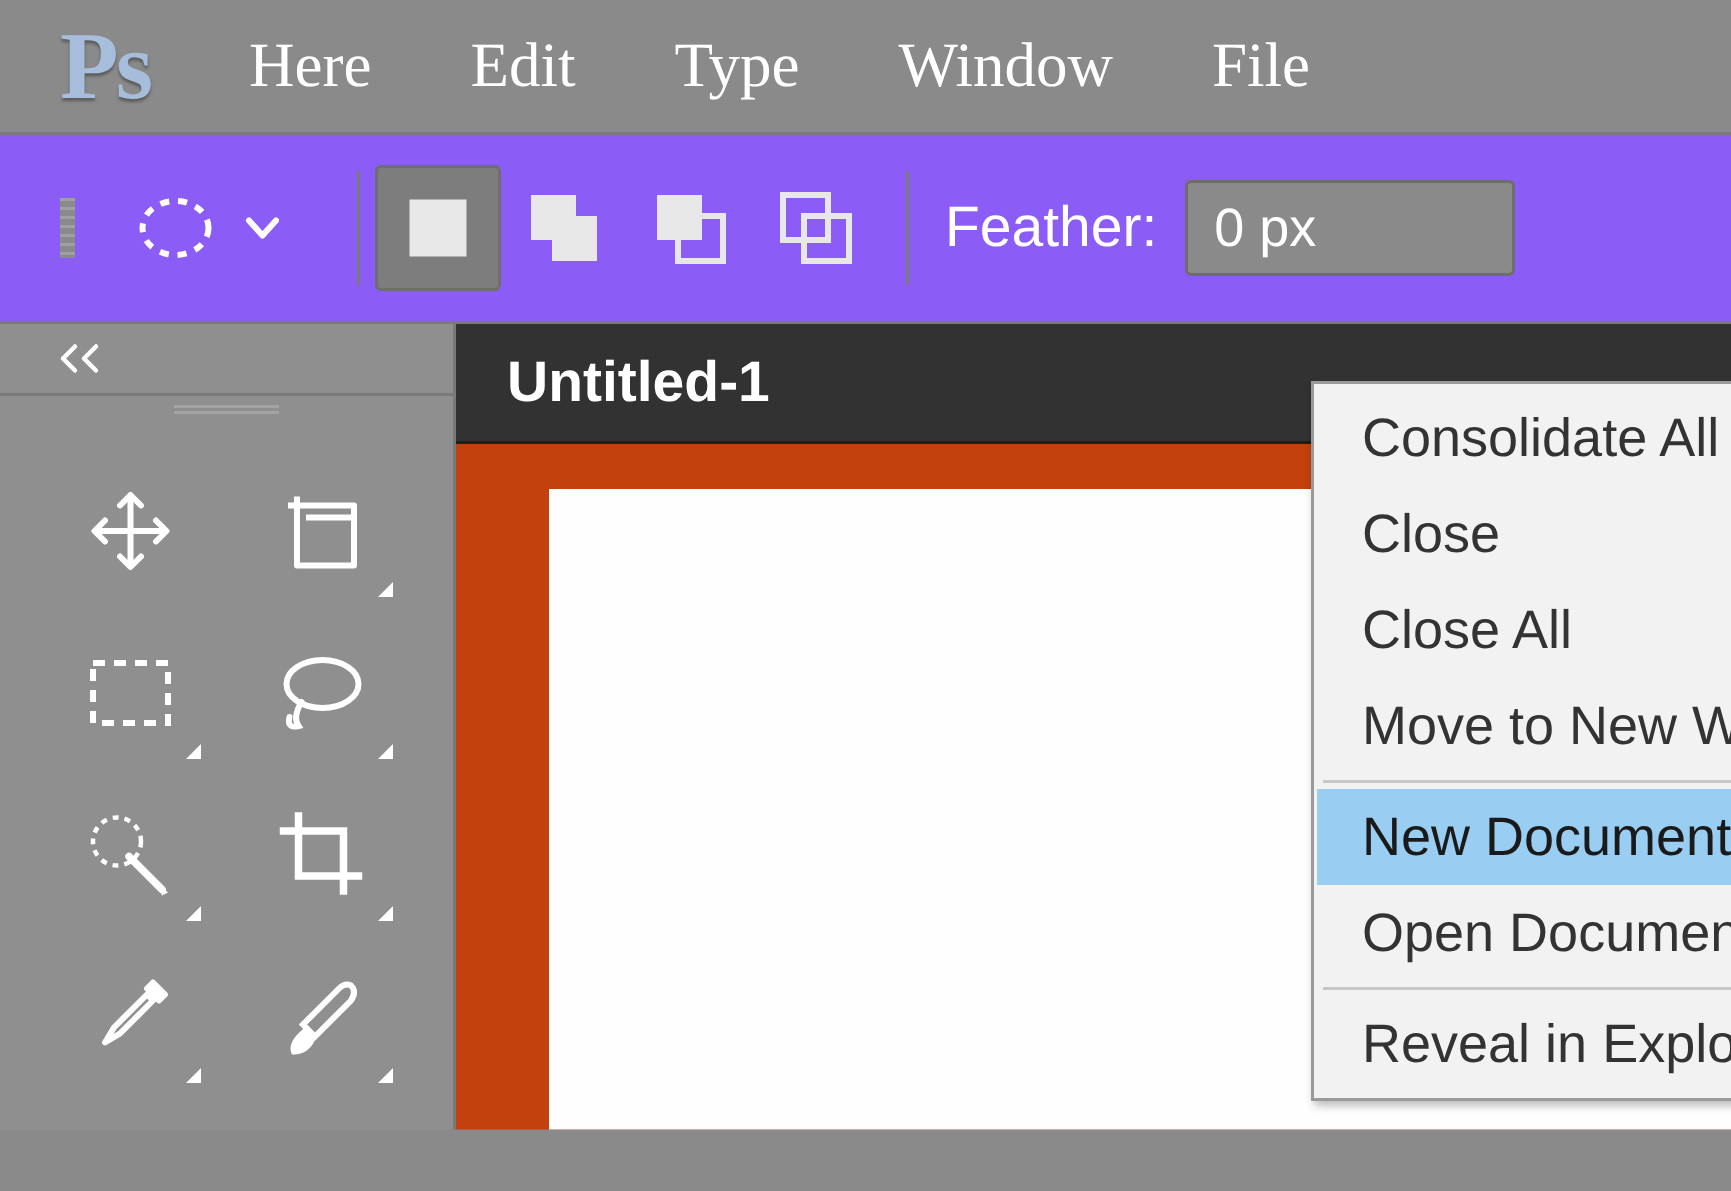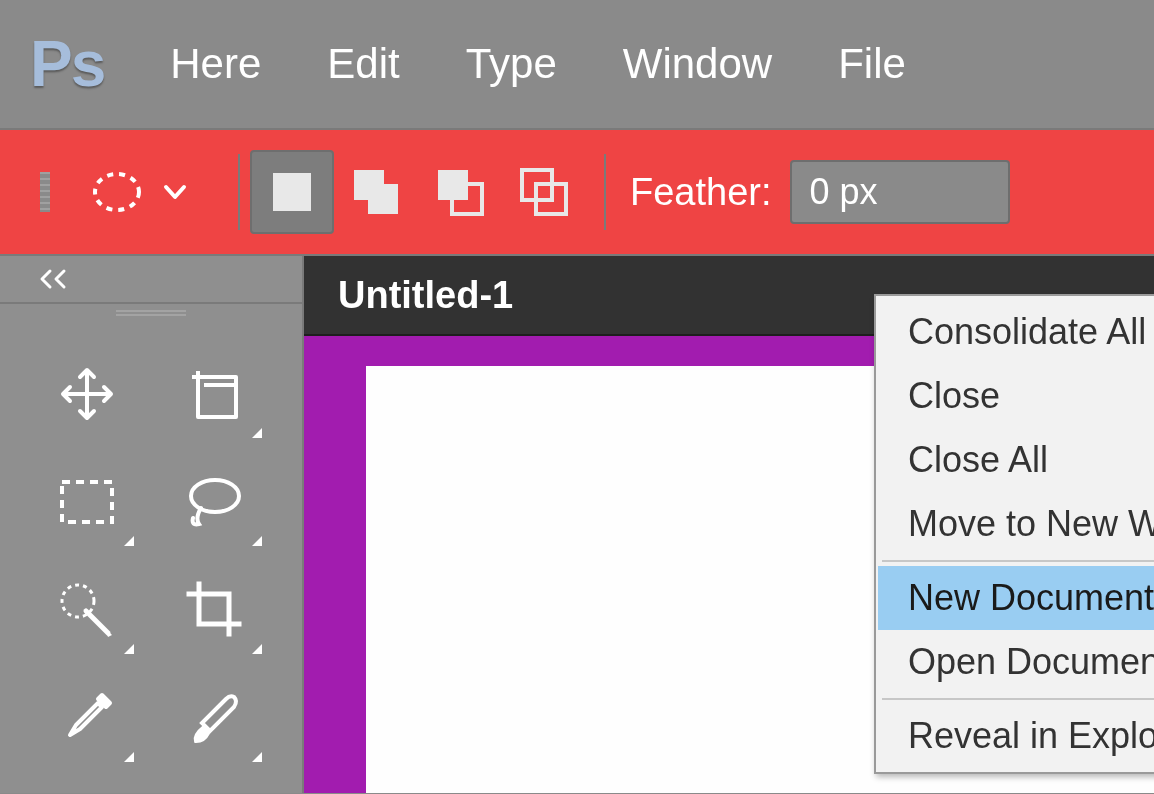--- a/index.html
+++ b/index.html
@@ -8,26 +8,27 @@
     width: 1154px;
     height: 794px;
     overflow: hidden;
     font-family: "Segoe UI", "Helvetica Neue", Arial, sans-serif;
     background: #8a8a8a;
     color: #ffffff;
     user-select: none;
   }
   
   .menu-bar {
-    height: 128px;
+    height: 88px;
     background: #8a8a8a;
     display: flex;
     align-items: center;
-    padding-left: 30px;
-    box-sizing: border-box;
+    padding-left: 40px;
+    box-sizing: border-box;
+    font-family: Liberation Serif, serif;
   }
   .ps-logo {
     font-weight: 700;
     font-size: 64px;
     letter-spacing: -2px;
     color: #a6bddb;
     text-shadow: 0 2px 2px rgba(0,0,0,.35);
     margin-right: 66px;
     line-height: 1;
   }
@@ -36,21 +37,21 @@
     font-weight: 300;
     color: #ffffff;
     margin-right: 66px;
     cursor: pointer;
   }
   
   .options-bar {
     height: 128px;
     border-top: 2px solid #7a7a7a;
     border-bottom: 2px solid #7a7a7a;
-    background: #ef4444;
+    background: #8b5cf6;
     display: flex;
     align-items: center;
     padding-left: 40px;
     box-sizing: border-box;
   }
   .grip {
     width: 10px;
     height: 40px;
     margin-right: 22px;
     background: repeating-linear-gradient(
@@ -182,21 +183,21 @@
     width: 0; height: 0;
     border-style: solid;
     border-width: 0 0 10px 10px;
     border-color: transparent transparent #ffffff transparent;
   }
 
   
   .doc-area {
     flex: 1;
     position: relative;
-    background: #a21caf;
+    background: #c2410c;
   }
   .doc-tabs {
     height: 78px;
     background: #323232;
     border-bottom: 2px solid #1e1e1e;
     display: flex;
     align-items: center;
     position: relative;
   }
   .doc-tab {

